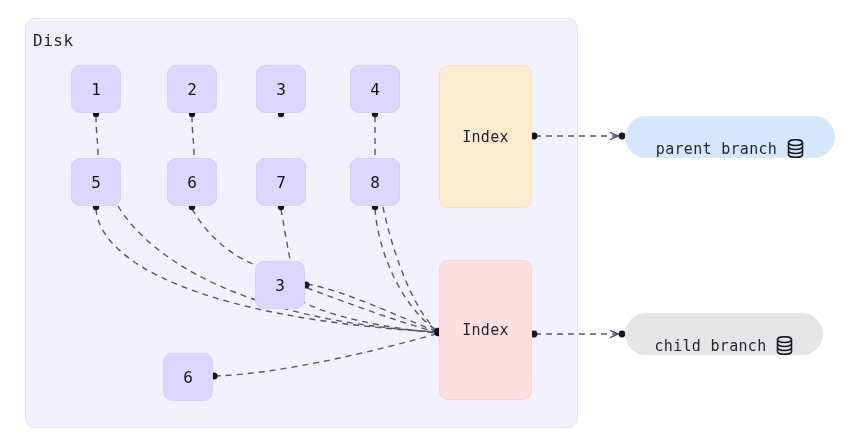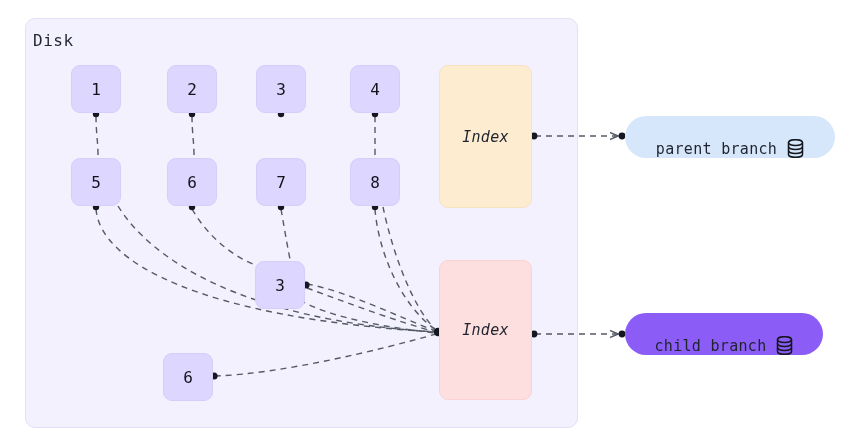--- a/index.html
+++ b/index.html
@@ -61,21 +61,20 @@
     position: absolute;
     width: 93px;
     box-sizing: border-box;
     border-radius: 9px;
     display: flex;
     align-items: center;
     justify-content: center;
     font-size: 15px;
     color: #1f2430;
     letter-spacing: 0.3px;
-    font-style: italic;
   }
   .index-parent {
     left: 439px;
     top: 65px;
     height: 143px;
     background: #fdecd0;
     border: 1px solid #f7e2c2;
   }
   .index-child {
     left: 439px;
@@ -102,21 +101,21 @@
   .pill-parent {
     left: 625px;
     top: 116px;
     width: 210px;
     background: #d7e7fb;
   }
   .pill-child {
     left: 625px;
     top: 313px;
     width: 198px;
-    background: #8b5cf6;
+    background: #e5e5e5;
   }
   .db-icon {
     display: inline-flex;
     width: 17px;
     height: 19px;
     flex: 0 0 auto;
   }
   .pill-text { white-space: nowrap; }
   
   #edges {

